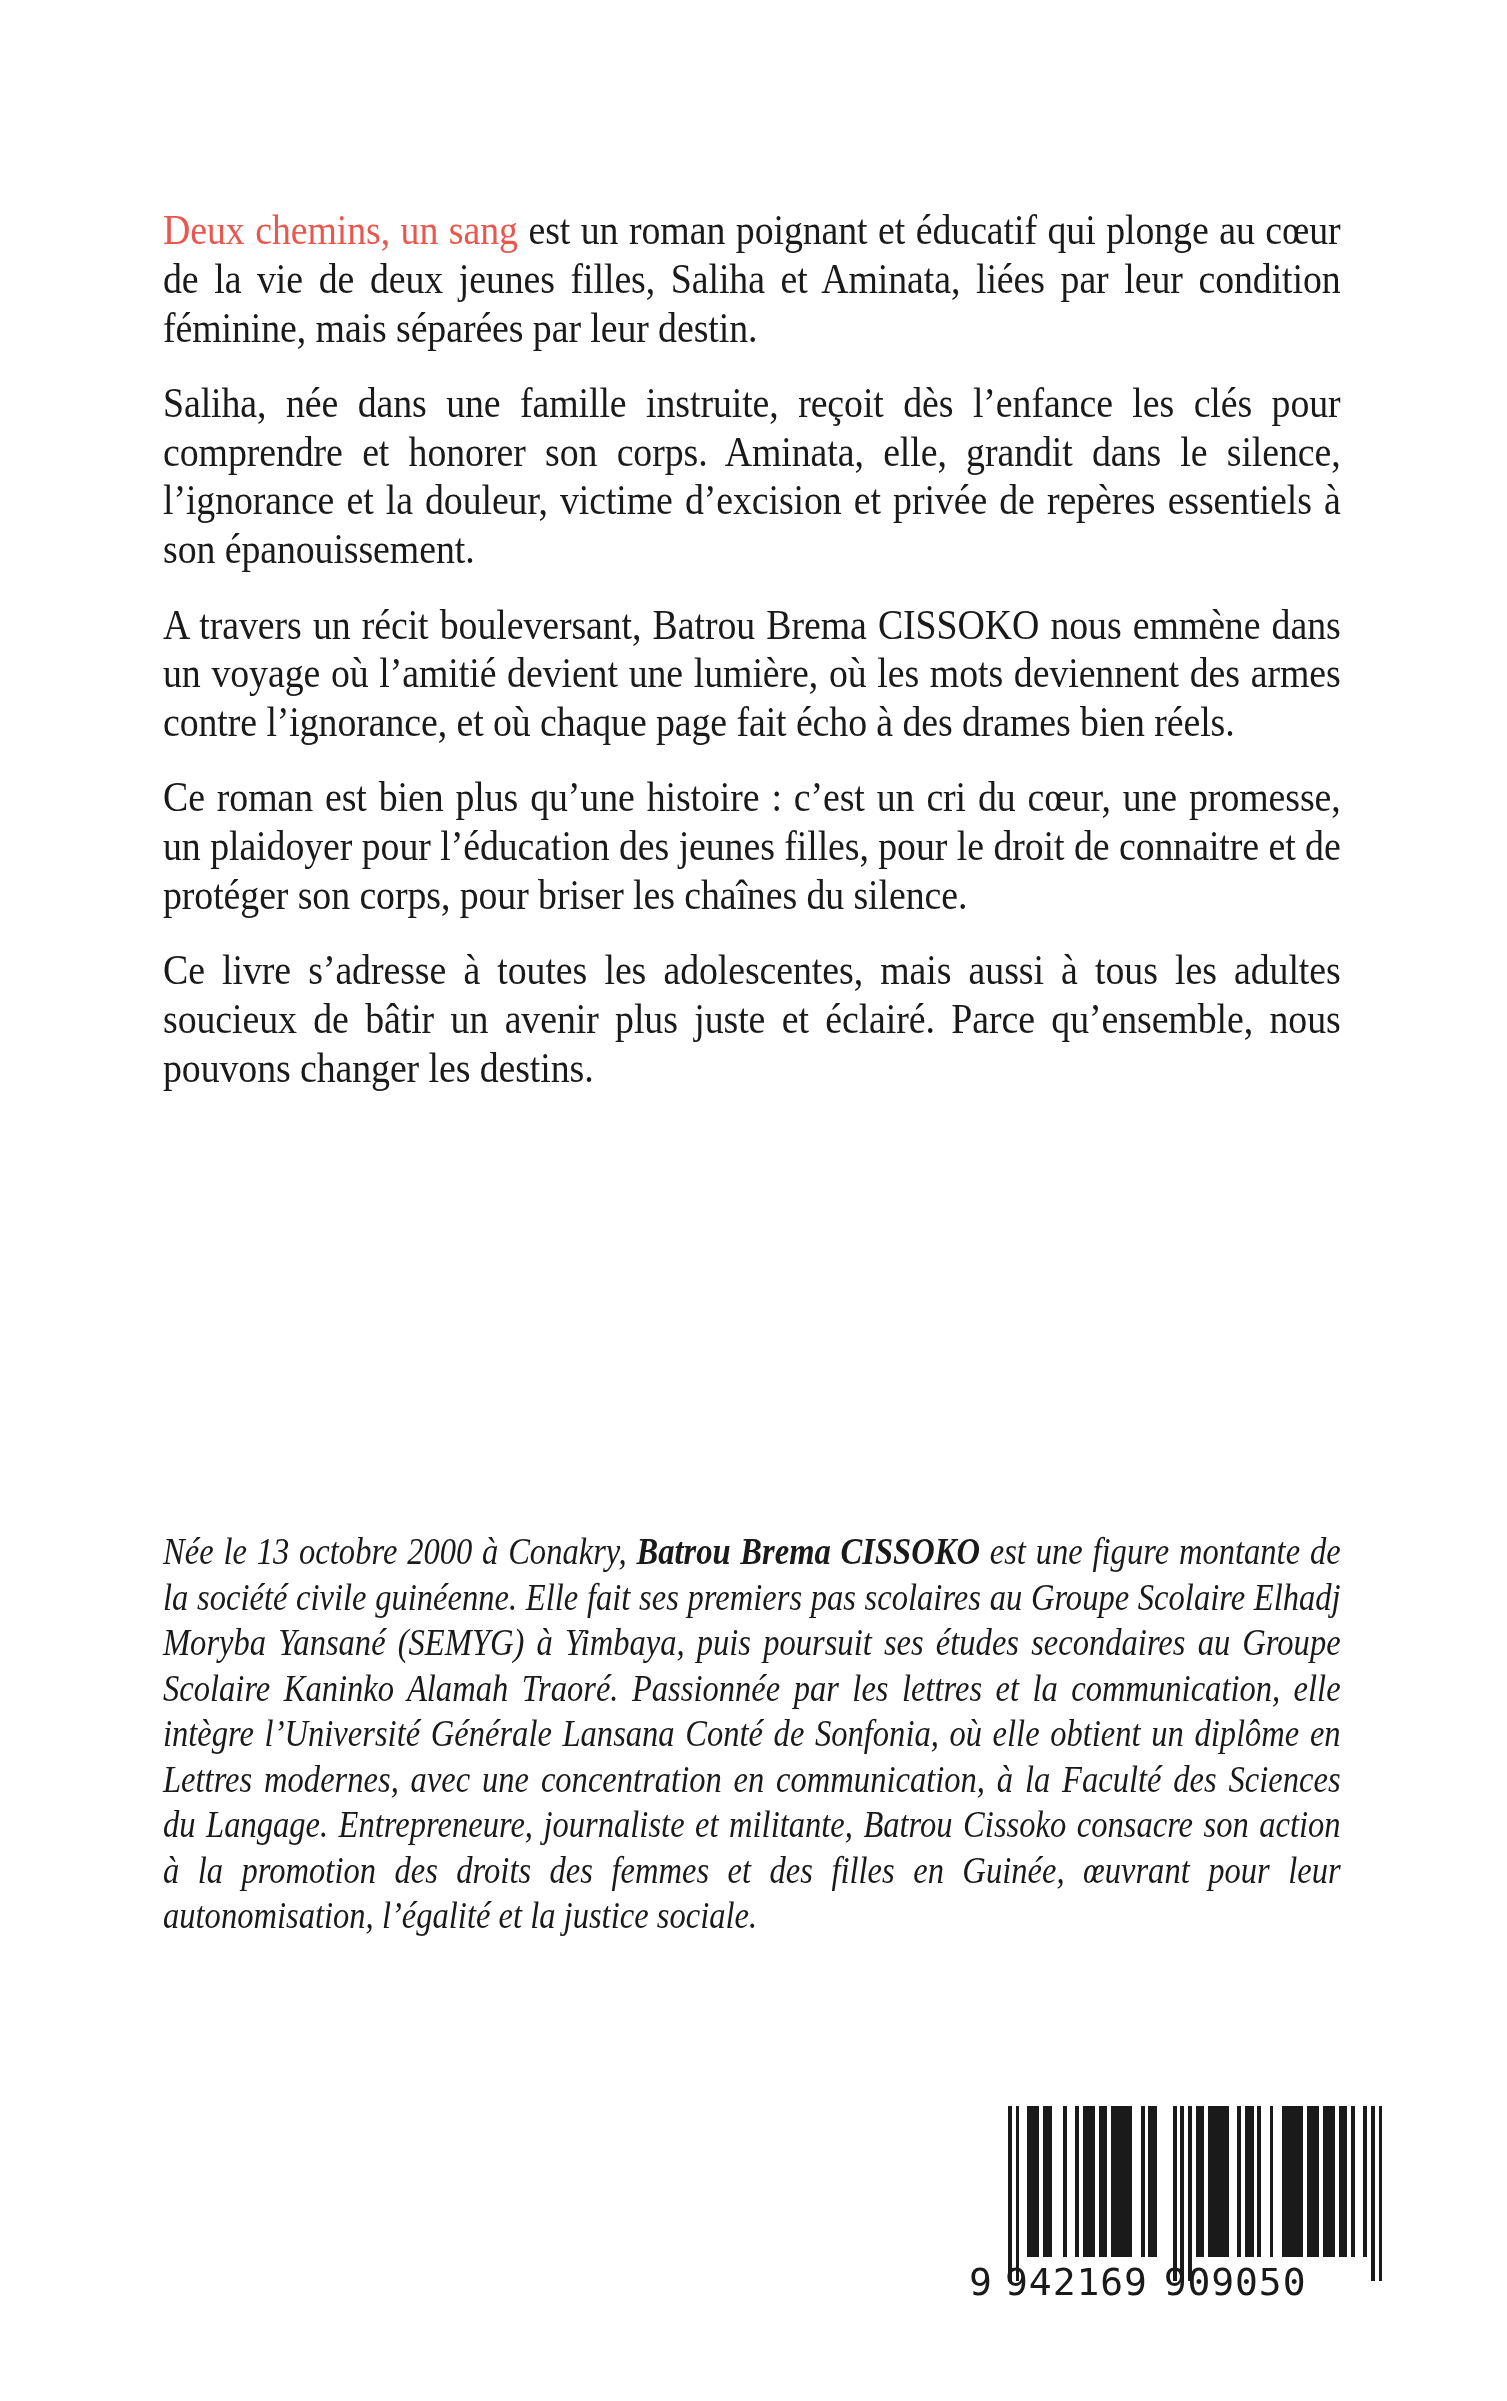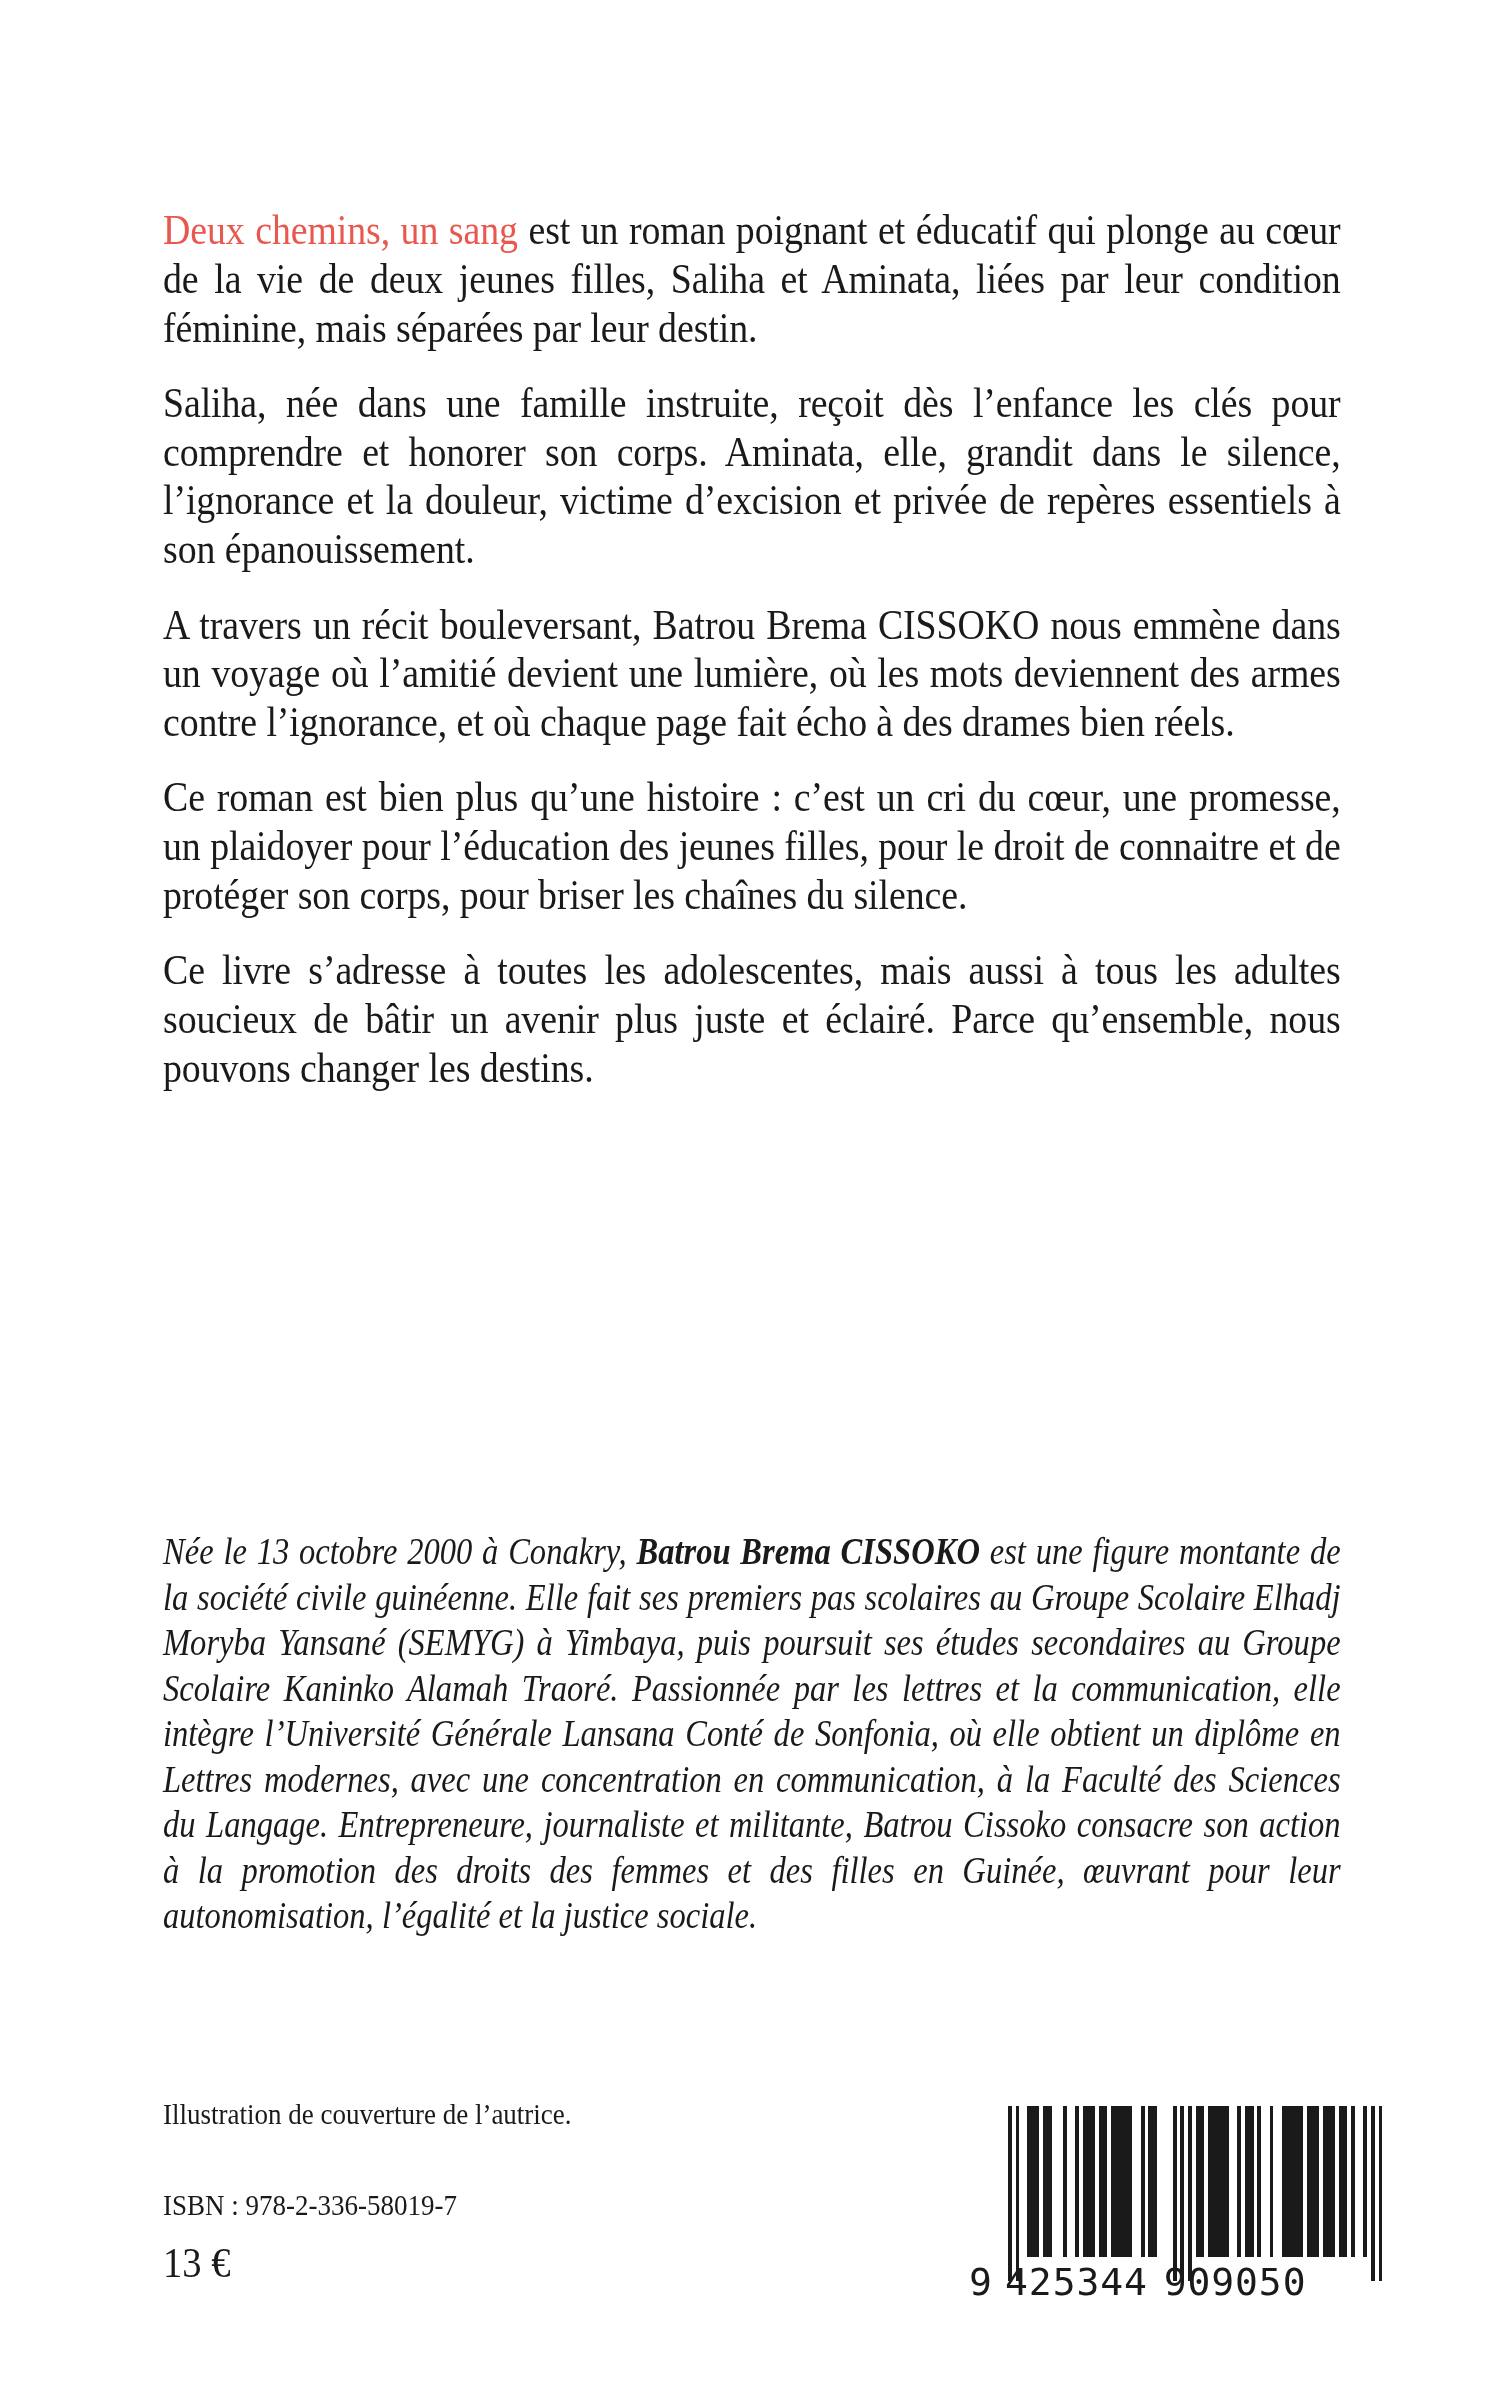--- a/index.html
+++ b/index.html
@@ -151,25 +151,20 @@
     <p>Ce roman est bien plus qu’une histoire : c’est un cri du cœur, une promesse, un plaidoyer pour l’éducation des jeunes filles, pour le droit de connaitre et de protéger son corps, pour briser les chaînes du silence.</p>
 
     <p>Ce livre s’adresse à toutes les adolescentes, mais aussi à tous les adultes soucieux de bâtir un avenir plus juste et éclairé. Parce qu’ensemble, nous pouvons changer les destins.</p>
 
   </section>
 
   <section class="bio">
     <p><span>Née le 13 octobre 2000 à Conakry, </span><span class="author-name">Batrou Brema CISSOKO</span><span> est une figure montante de la société civile guinéenne. Elle fait ses premiers pas scolaires au Groupe Scolaire Elhadj Moryba Yansané (SEMYG) à Yimbaya, puis poursuit ses études secondaires au Groupe Scolaire Kaninko Alamah Traoré. Passionnée par les lettres et la communication, elle intègre l’Université Générale Lansana Conté de Sonfonia, où elle obtient un diplôme en Lettres modernes, avec une concentration en communication, à la Faculté des Sciences du Langage. Entrepreneure, journaliste et militante, Batrou Cissoko consacre son action à la promotion des droits des femmes et des filles en Guinée, œuvrant pour leur autonomisation, l’égalité et la justice sociale.</span></p>
   </section>
 
-  <section class="footer">
-    <div class="footer-line credit">Illustration de couverture de l’autrice.</div>
-    <div class="footer-line isbn">ISBN : 978-2-336-58019-7</div>
-    <div class="footer-line price">13 €</div>
-  </section>
 
   <div class="barcode-wrap">
     <div class="barcode-bars">
 
       <span class="tall" style="width:3.8px"></span>
       <span class="gap" style="width:3.8px"></span>
       <span class="tall" style="width:3.8px"></span>
       <span class="gap" style="width:7.6px"></span>
 
       <span style="width:12.3px"></span>
@@ -222,19 +217,19 @@
         <span class="gap" style="width:8.5px"></span>
       <span style="width:3.8px"></span>
         <span class="gap" style="width:3.8px"></span>
 
       <span class="tall" style="width:3.8px"></span>
       <span class="gap" style="width:3.8px"></span>
       <span class="tall" style="width:3.8px"></span>
     </div>
     <div class="barcode-digits">
       <span class="bd-lead">9</span>
-      <span class="bd-left">425344</span>
+      <span class="bd-left">942169</span>
       <span>909050</span>
     </div>
   </div>
 
 </div>
 
 
 </body></html>

